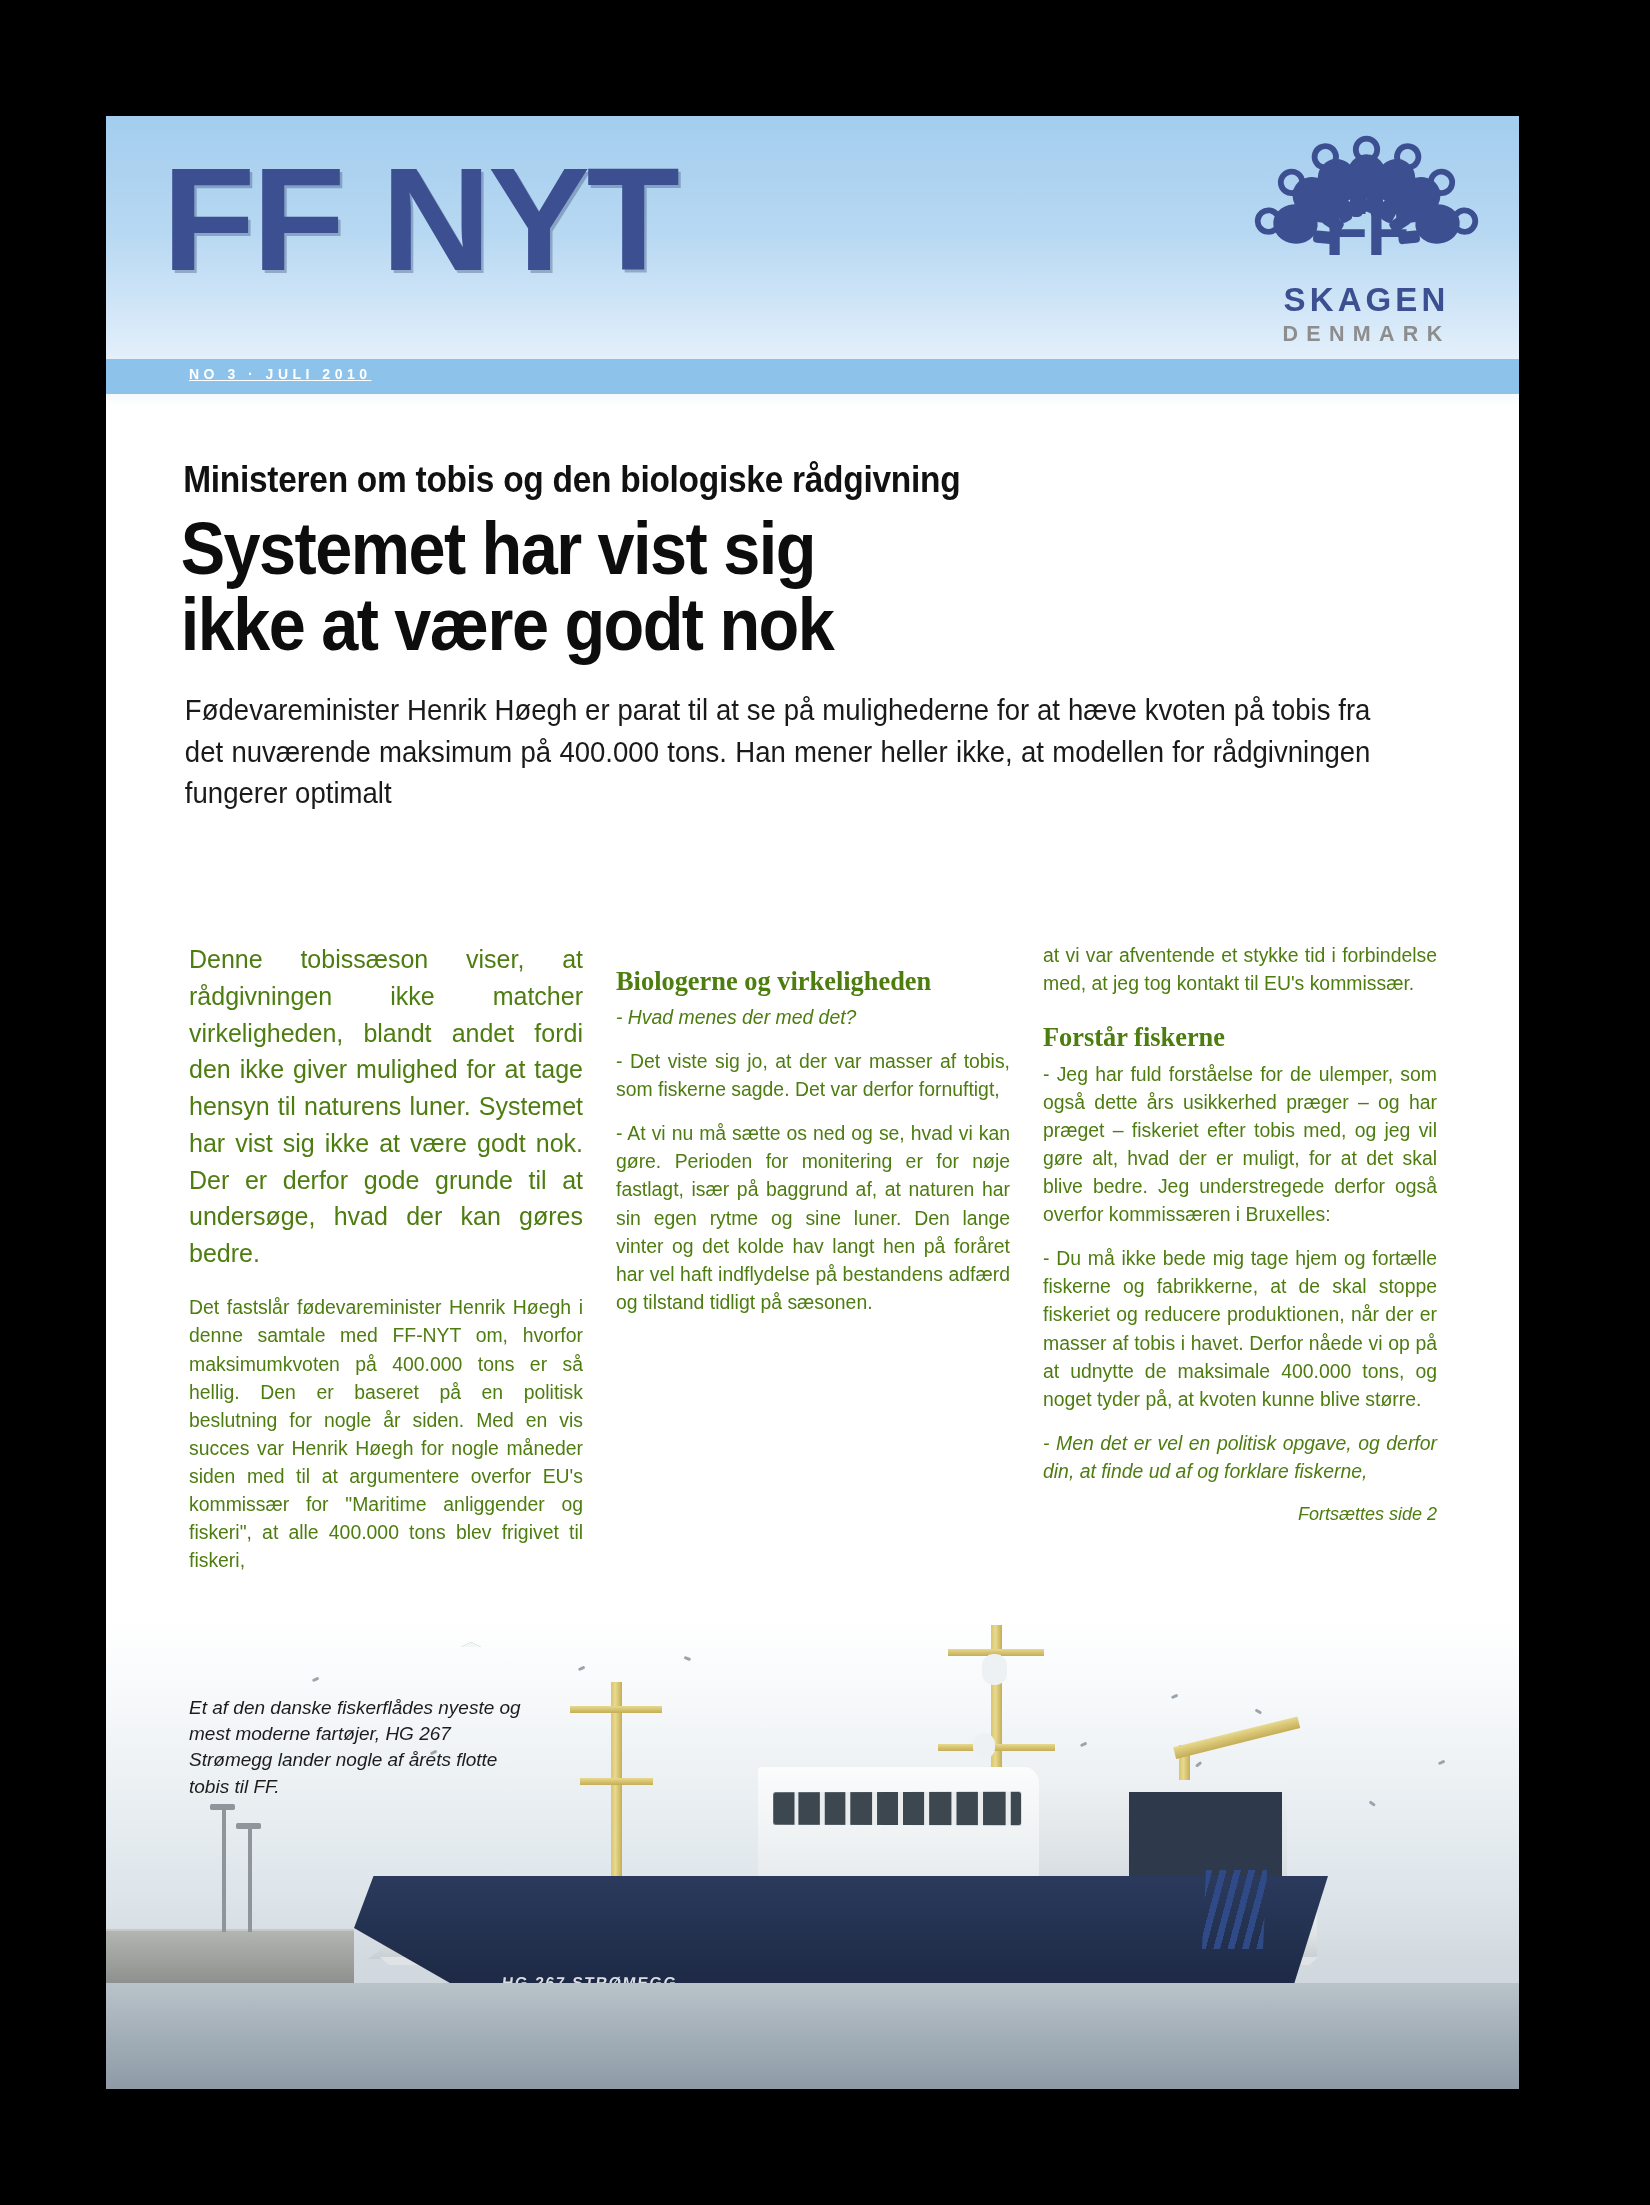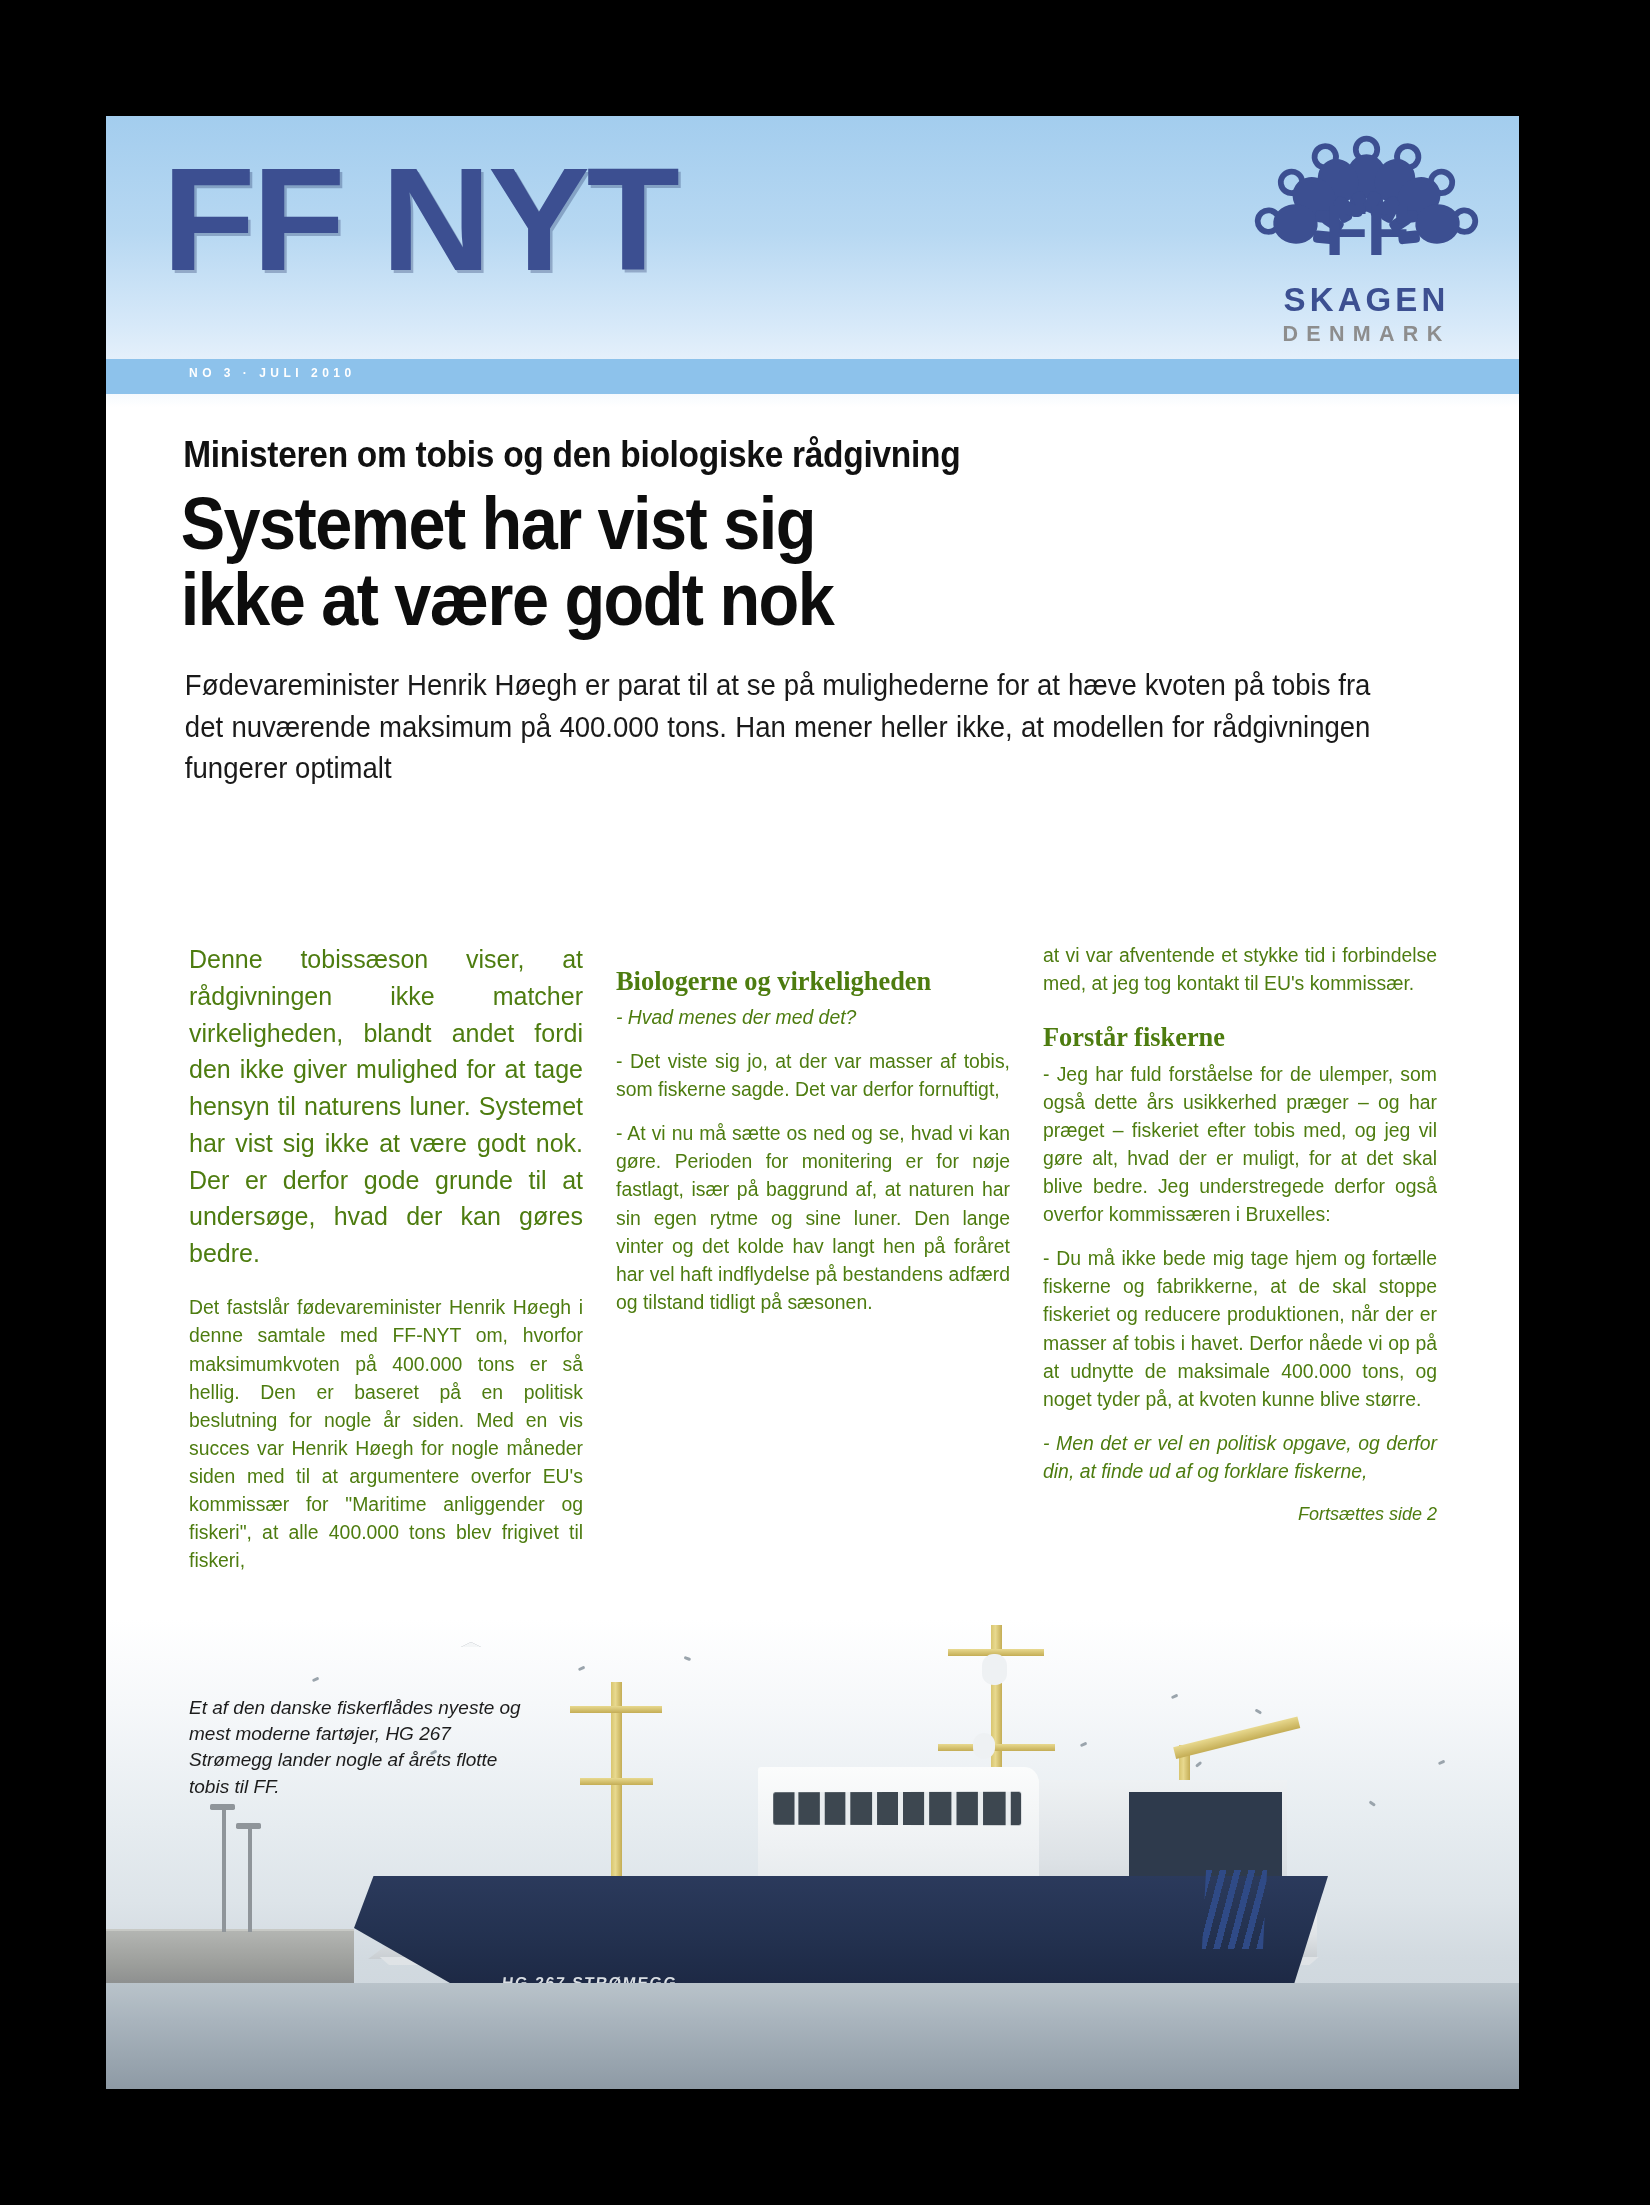--- a/index.html
+++ b/index.html
@@ -101,30 +101,31 @@
     width: 100%;
     height: 35px;
     background: #8dc2eb;
   }
   .issue-text {
     position: absolute;
     left: 83px;
     top: 7.4px;
     font-family: "Liberation Sans", sans-serif;
     font-weight: bold;
-    font-size: 12px;
+    font-size: 14px;
     letter-spacing: 4.5px;
     color: #ffffff;
+    text-decoration: underline;
   }
 
   
   .headline-area {
     position: absolute;
     left: 0;
-    top: 275px;
+    top: 300px;
     width: 100%;
   }
   .kicker {
     margin: 0;
     padding: 45px 83px 0 83px;
     font-family: "Liberation Sans", sans-serif;
     font-weight: bold;
     font-size: 36px;
     line-height: 1.08;
     color: #111111;

